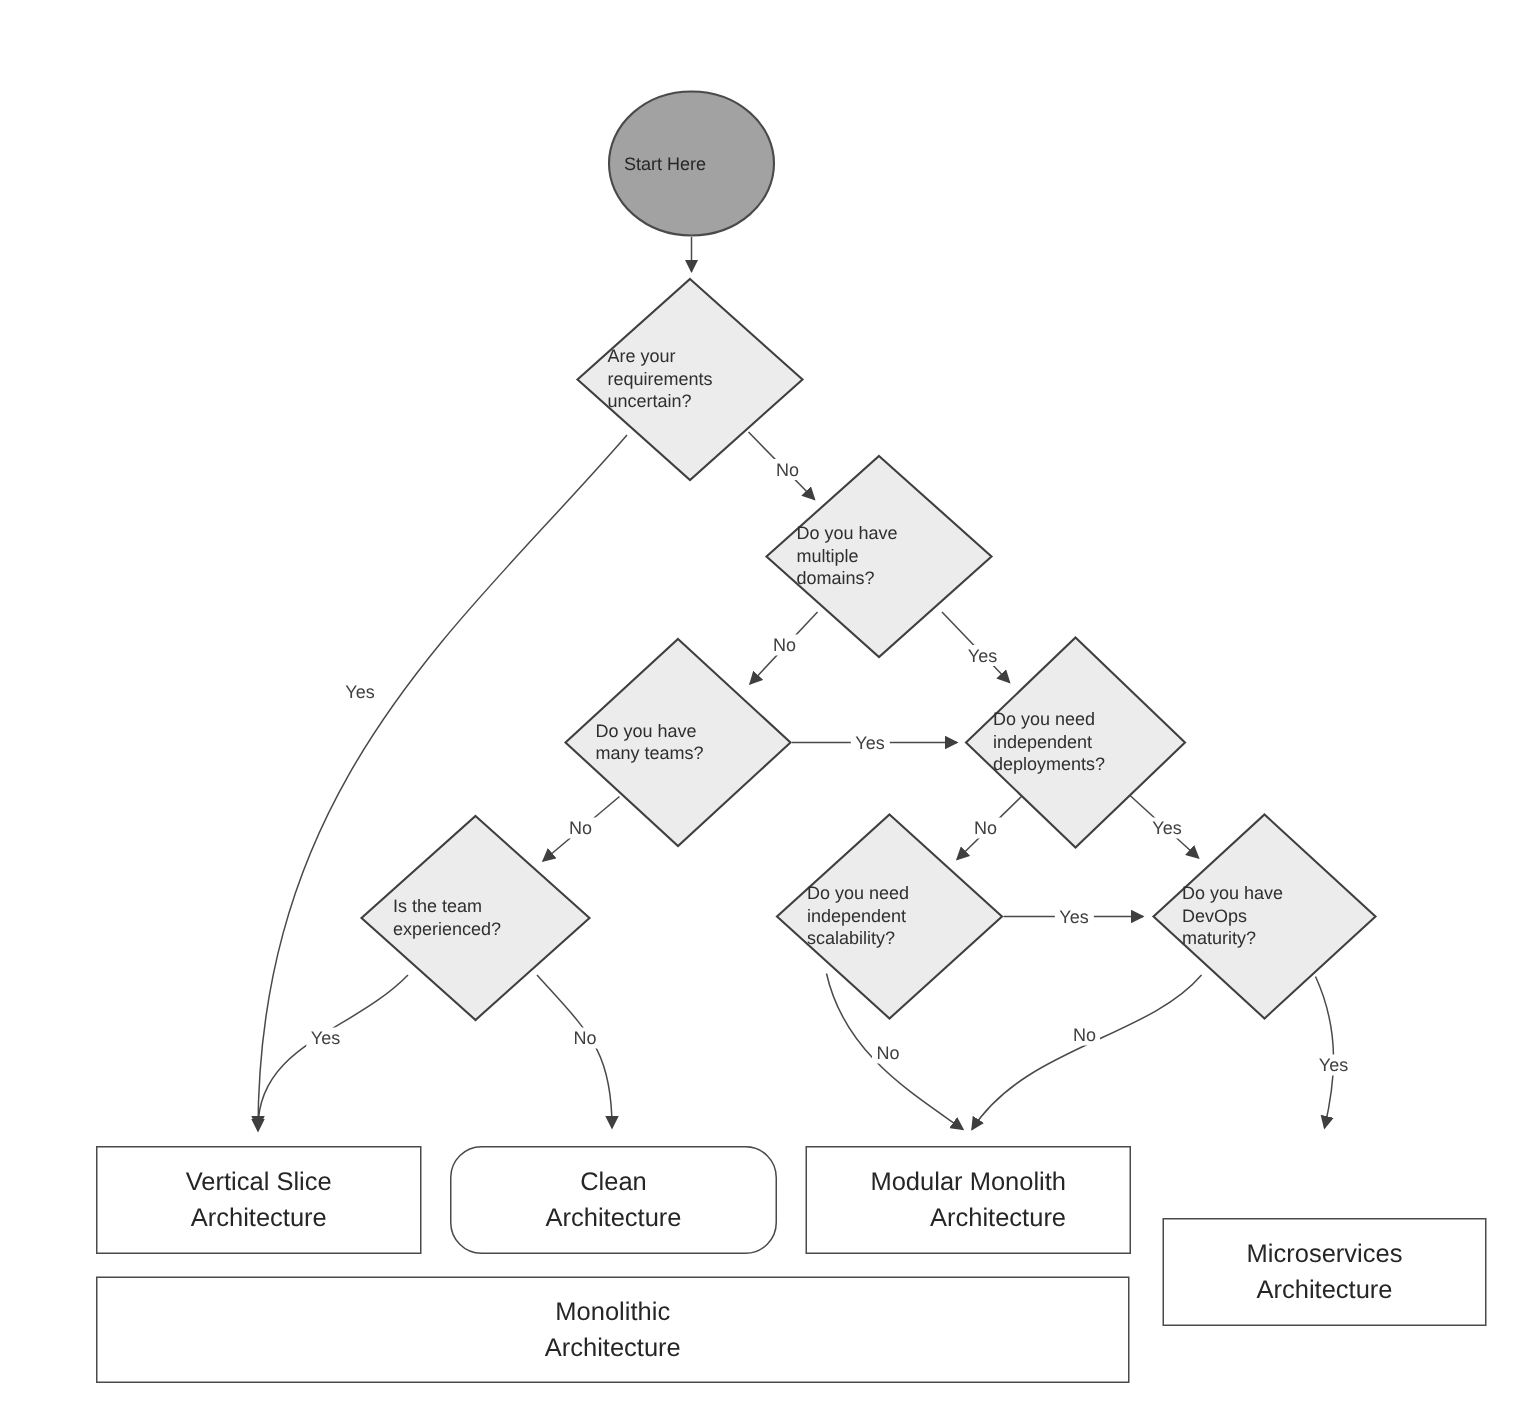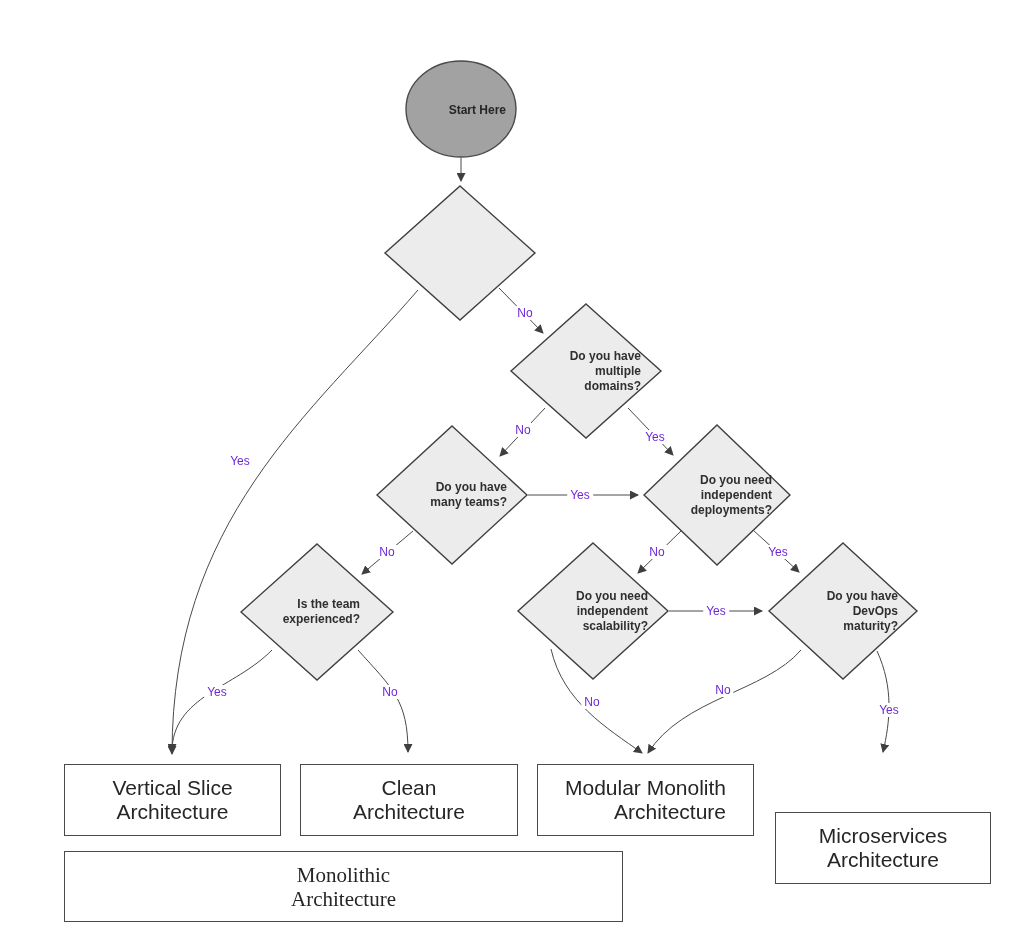--- a/index.html
+++ b/index.html
@@ -12,48 +12,47 @@
     background: #ffffff;
     overflow: hidden;
   }
   svg.layer { position: absolute; left: 0; top: 0; }
   .edge { fill: none; stroke: #4a4a4a; stroke-width: 1; }
   .shape-diamond { fill: #ececec; stroke: #3f3f3f; stroke-width: 1.4; }
   .shape-start { fill: #a2a2a2; stroke: #4a4a4a; stroke-width: 1.4; }
   .node-label {
     position: absolute;
     transform: translate(-50%, -50%);
-    text-align: right;
+    text-align: left;
     white-space: pre-line;
     font-size: 12px;
     line-height: 15px;
     color: #2f2f2f;
     width: 110px;
     pointer-events: none;
-    font-weight: bold;
   }
   .start-label { width: 90px; color: #262626; }
   .result-box {
     position: absolute;
     background: #ffffff;
     border: 1px solid #4a4a4a;
     display: flex;
     align-items: center;
     justify-content: center;
     text-align: center;
-    font-size: 21px;
+    font-size: 17px;
     line-height: 24px;
     color: #262626;
     white-space: pre-line;
   }
   .edge-label {
     position: absolute;
     transform: translate(-50%, -50%);
     font-size: 12px;
-    color: #6d28d9;
+    color: #404040;
     background: #ffffff;
     padding: 0 3px;
     line-height: 14px;
   }
 </style>
 </head>
 <body>
 
 <div class="canvas">
 
@@ -84,46 +83,49 @@
     <polygon class="shape-diamond" points="460,186 535,253 460,320 385,253"></polygon>
     <polygon class="shape-diamond" points="586,304 661,371 586,438 511,371"></polygon>
     <polygon class="shape-diamond" points="452,426 527,495 452,564 377,495"></polygon>
     <polygon class="shape-diamond" points="717,425 790,495 717,565 644,495"></polygon>
     <polygon class="shape-diamond" points="317,544 393,612 317,680 241,612"></polygon>
     <polygon class="shape-diamond" points="593,543 668,611 593,679 518,611"></polygon>
     <polygon class="shape-diamond" points="843,543 917,611 843,679 769,611"></polygon>
   </svg>
 
   <div class="node-label start-label" style="left:461px; top:110px;">Start Here</div>
+  <div class="node-label" style="left:460px; top:253px;">Are your
+requirements
+uncertain?</div>
   <div class="node-label" style="left:586px; top:371px;">Do you have
 multiple
 domains?</div>
   <div class="node-label" style="left:452px; top:495px;">Do you have
 many teams?</div>
   <div class="node-label" style="left:717px; top:495px;">Do you need
 independent
 deployments?</div>
-  <div class="node-label" style="left:305px; top:612px;">Is the team
+  <div class="node-label" style="left:317px; top:612px;">Is the team
 experienced?</div>
   <div class="node-label" style="left:593px; top:611px;">Do you need
 independent
 scalability?</div>
   <div class="node-label" style="left:843px; top:611px;">Do you have
 DevOps
 maturity?</div>
 
   <div class="result-box" style="left:64px; top:764px; width:217px; height:72px;">Vertical Slice
 Architecture</div>
-  <div class="result-box" style="left:300px; top:764px; width:218px; height:72px;">Clean
+  <div class="result-box" style="left:300px; top:764px; width:218px; height:72px;border-radius:21px;">Clean
 Architecture</div>
   <div class="result-box" style="left:537px; top:764px; width:217px; height:72px;text-align:right;">Modular Monolith
 Architecture</div>
   <div class="result-box" style="left:775px; top:764px; width:216px; height:72px;margin-top:48px;">Microservices
 Architecture</div>
-  <div class="result-box" style="left:64px; top:851px; width:559px; height:71px;font-family:Liberation Serif, serif;">Monolithic
+  <div class="result-box" style="left:64px; top:851px; width:689px; height:71px;">Monolithic
 Architecture</div>
 
   <span class="edge-label" style="left:525px; top:313px;">No</span>
   <span class="edge-label" style="left:240px; top:461px;">Yes</span>
   <span class="edge-label" style="left:523px; top:430px;">No</span>
   <span class="edge-label" style="left:655px; top:437px;">Yes</span>
   <span class="edge-label" style="left:580px; top:495px;">Yes</span>
   <span class="edge-label" style="left:387px; top:552px;">No</span>
   <span class="edge-label" style="left:657px; top:552px;">No</span>
   <span class="edge-label" style="left:778px; top:552px;">Yes</span>

